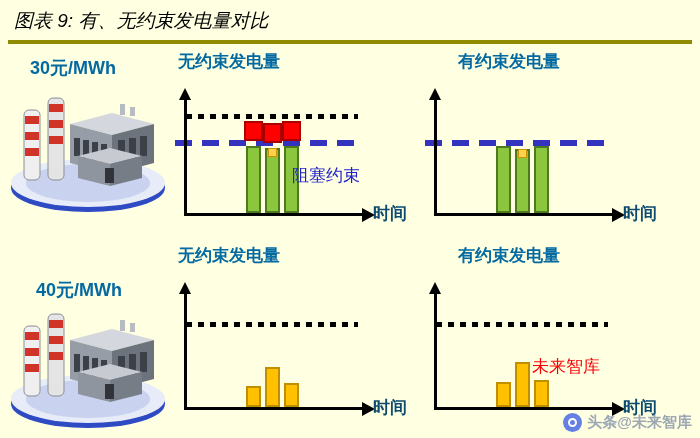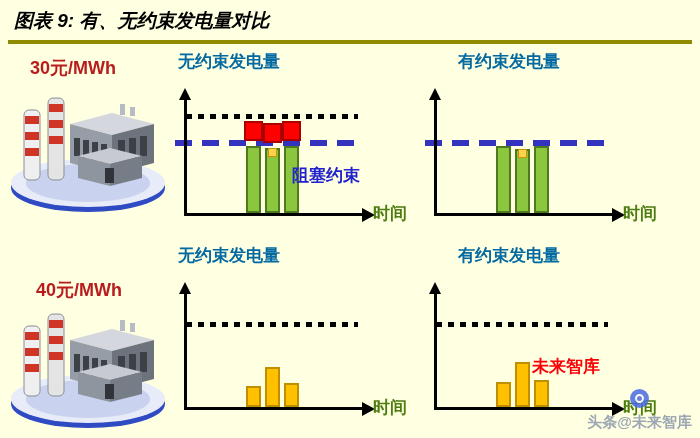--- a/index.html
+++ b/index.html
@@ -1,53 +1,53 @@
 <!DOCTYPE html>
 <html><head>
 <meta charset="utf-8">
 <style>
   html,body{margin:0;padding:0;}
   body{width:700px;height:438px;position:relative;background:#FFFFE2;font-family:"Liberation Sans","DejaVu Sans",sans-serif;overflow:hidden;}
-  .figure-title{position:absolute;left:14px;top:8px;font-size:19px;font-weight:bold;font-style:italic;color:#000;white-space:nowrap;}
+  .figure-title{position:absolute;left:14px;top:8px;font-size:19px;font-weight:normal;font-style:italic;color:#000;white-space:nowrap;}
   .title-rule{position:absolute;left:8px;right:8px;top:40px;height:4px;background:#8F8A00;}
-  .price-label{position:absolute;font-size:18px;font-weight:bold;color:#b91c1c;white-space:nowrap;}
+  .price-label{position:absolute;font-size:18px;font-weight:bold;color:#0369a1;white-space:nowrap;}
   .price-30{left:30px;top:56px;}
   .price-40{left:36px;top:278px;}
   .plant{position:absolute;width:160px;height:132px;}
   .plant-1{left:8px;top:82px;}
   .plant-2{left:8px;top:298px;}
   .chart-panel{position:absolute;width:240px;height:192px;}
   .pos-tl{left:172px;top:50px;}
   .pos-tr{left:422px;top:50px;}
   .pos-bl{left:172px;top:244px;}
   .pos-br{left:422px;top:244px;}
   .chart-title{position:absolute;top:0;width:230px;text-align:center;font-size:17px;font-weight:bold;color:#0369a1;white-space:nowrap;}
   .pos-tl .chart-title,.pos-bl .chart-title{left:-58px;}
   .pos-tr .chart-title,.pos-br .chart-title{left:-28px;}
   .plot{position:absolute;left:0;top:30px;width:240px;height:162px;}
   .y-axis{position:absolute;left:12px;bottom:26px;width:3px;height:118px;background:#000;}
   .y-arrow{position:absolute;left:7px;bottom:142px;width:0;height:0;border-left:6.5px solid transparent;border-right:6.5px solid transparent;border-bottom:12px solid #000;}
   .x-axis{position:absolute;left:12px;bottom:26px;width:180px;height:3px;background:#000;}
   .x-arrow{position:absolute;left:190px;bottom:20.5px;width:0;height:0;border-top:7px solid transparent;border-bottom:7px solid transparent;border-left:13px solid #000;}
-  .x-label{position:absolute;left:201px;bottom:17px;font-size:17px;font-weight:bold;color:#4d7c0f;white-space:nowrap;}
+  .x-label{position:absolute;left:201px;bottom:17px;font-size:17px;font-weight:bold;color:#0c4a6e;white-space:nowrap;}
   .hline{position:absolute;}
   .hline.dotted{left:14px;width:172px;height:5px;}
   .hline.dashed{left:3px;width:188px;height:6px;background:repeating-linear-gradient(90deg,var(--c,#3333BF) 0 17px,transparent 17px 27px);}
   .bars-layer{position:absolute;left:74px;bottom:29px;height:126px;display:flex;align-items:flex-end;gap:4px;}
   .bar-wrap{position:relative;width:15px;flex:0 0 15px;}
   .bar{position:absolute;left:0;right:0;bottom:0;box-sizing:border-box;border:2px solid;}
   .bar.green{background:#8CC63F;border-color:#4C7A1D;}
   .bar.yellow{background:#FFC000;border-color:#BF8F00;}
   .bar.red{left:-2px;right:-2px;bottom:auto;background:#FE0000;border-color:#AB0000;}
   .marker-yellow{position:absolute;left:3px;width:9px;height:9px;background:#FFD24D;border:1px solid #C99400;box-sizing:border-box;}
   .cap-label{position:absolute;left:98px;bottom:130px;font-size:17px;font-weight:bold;color:#000;white-space:nowrap;}
-  .annotation{position:absolute;font-size:17px;font-weight:bold;white-space:nowrap;}
+  .annotation{position:absolute;font-size:17px;font-weight:normal;white-space:nowrap;}
   .pos-tl .annotation{left:120px;bottom:55px;}
   .pos-br .annotation{left:110px;bottom:58px;}
-  .watermark{position:absolute;right:8px;bottom:6px;display:flex;align-items:center;gap:5px;opacity:.85;flex-direction:column;}
+  .watermark{position:absolute;right:8px;bottom:6px;display:flex;align-items:center;gap:5px;opacity:.85;}
   .wm-logo{width:19px;height:19px;border-radius:50%;background:#4A6BE4;position:relative;}
   .wm-logo::after{content:"";position:absolute;left:5px;top:5px;width:9px;height:9px;border:2px solid #fff;border-radius:50%;box-sizing:border-box;}
   .wm-text{font-size:15px;font-weight:bold;color:#8C99AE;}
 </style>
 </head>
 <body>
 
 <div class="figure-title">图表 9: 有、无约束发电量对比</div>
 <div class="title-rule"></div>
 

